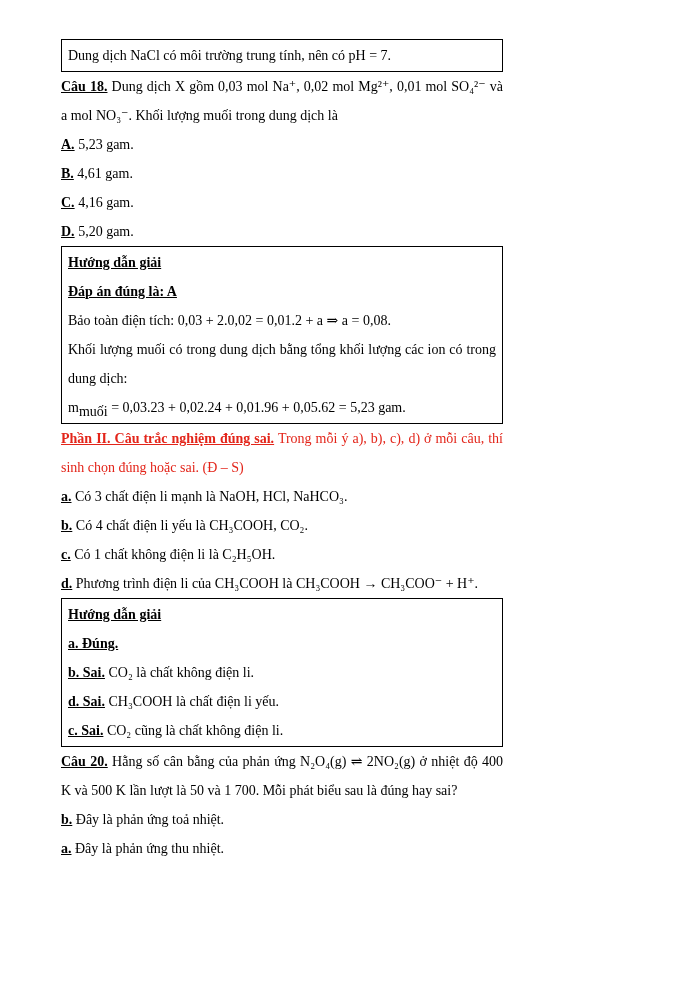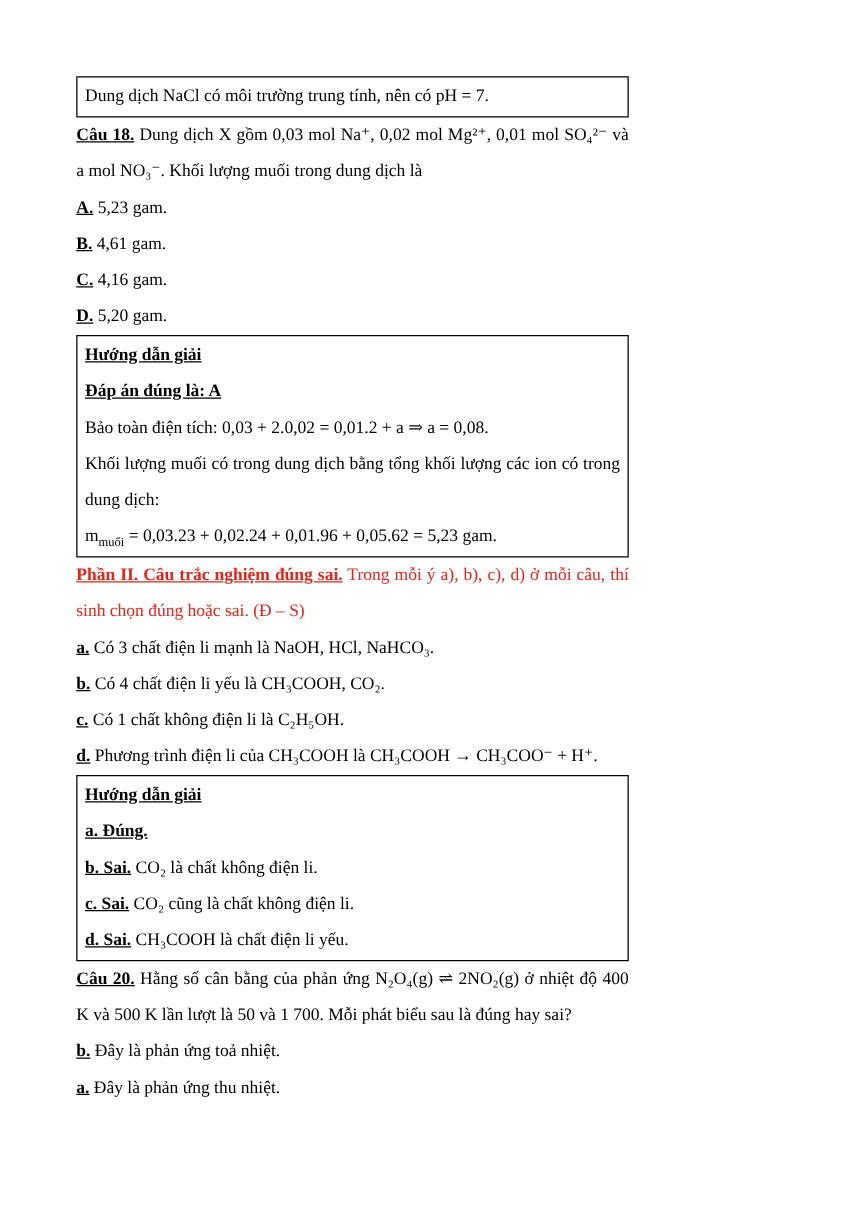--- a/index.html
+++ b/index.html
@@ -6,38 +6,38 @@
   html, body { margin: 0; padding: 0; }
   body {
     width: 694px;
     height: 982px;
     background: #ffffff;
     overflow: hidden;
   }
   .page {
     width: 562px;
     height: 982px;
-    padding: 61px 59px 20px 61px;
+    padding: 39px 59px 20px 61px;
     font-family: "Liberation Serif", "DejaVu Serif", serif;
     font-size: 14px;
     color: var(--text, #000000);
     background: #ffffff;
   }
   p.line {
     margin: 0;
     line-height: 29px;
     text-align: justify;
   }
   .box {
     border: 1px solid var(--border, #000000);
     padding: 1px 6px;
   }
   .red { color: var(--accent_red, #e32419); }
   b { font-weight: bold; text-decoration: underline; }
-  sub { font-size: 10px; line-height: 0; }
+  sub { font-size: 14px; line-height: 0; }
 </style>
 </head>
 <body>
 
 <div class="page">
 
   <div class="box">
     <p class="line"><span>Dung dịch NaCl có môi trường trung tính, nên có pH = 7.</span></p>
   </div>
 
@@ -61,22 +61,22 @@
 
   <p class="line"><b>a.</b><span> Có 3 chất điện li mạnh là NaOH, HCl, NaHCO₃.</span></p>
   <p class="line"><b>b.</b><span> Có 4 chất điện li yếu là CH₃COOH, CO₂.</span></p>
   <p class="line"><b>c.</b><span> Có 1 chất không điện li là C₂H₅OH.</span></p>
   <p class="line"><b>d.</b><span> Phương trình điện li của CH₃COOH là CH₃COOH → CH₃COO⁻ + H⁺.</span></p>
 
   <div class="box">
     <p class="line"><b>Hướng dẫn giải</b></p>
     <p class="line"><b>a. Đúng.</b><span></span></p>
     <p class="line"><b>b. Sai.</b><span> CO₂ là chất không điện li.</span></p>
+    <p class="line"><b>d. Sai.</b><span> CH₃COOH là chất điện li yếu.</span></p>
     <p class="line"><b>c. Sai.</b><span> CO₂ cũng là chất không điện li.</span></p>
-    <p class="line"><b>d. Sai.</b><span> CH₃COOH là chất điện li yếu.</span></p>
   </div>
 
   <p class="line"><b>Câu 20.</b><span> Hằng số cân bằng của phản ứng N₂O₄(g) ⇌ 2NO₂(g) ở nhiệt độ 400 K và 500 K lần lượt là 50 và 1 700. Mỗi phát biểu sau là đúng hay sai?</span></p>
 
   <p class="line"><b>b.</b><span> Đây là phản ứng toả nhiệt.</span></p>
   <p class="line"><b>a.</b><span> Đây là phản ứng thu nhiệt.</span></p>
 
 </div>
 
 </body></html>

